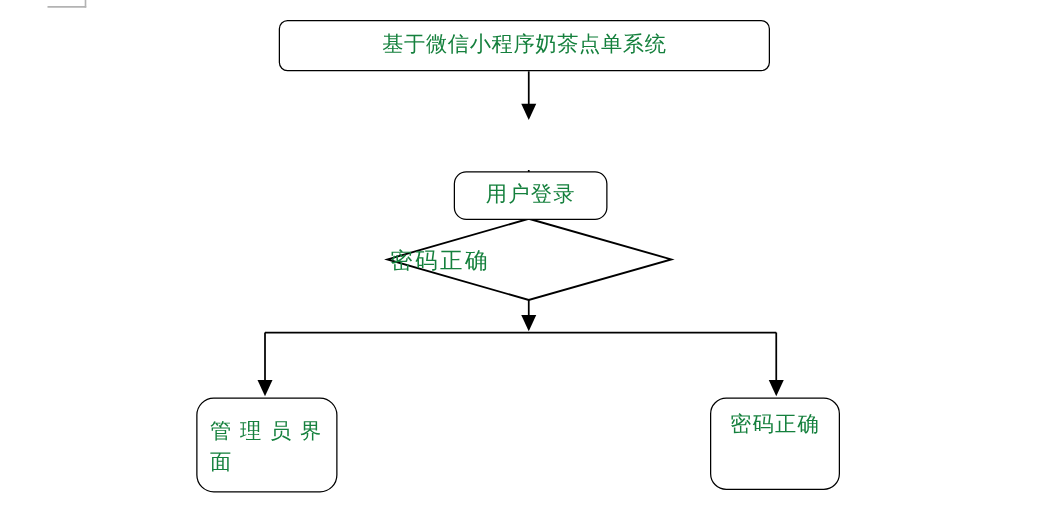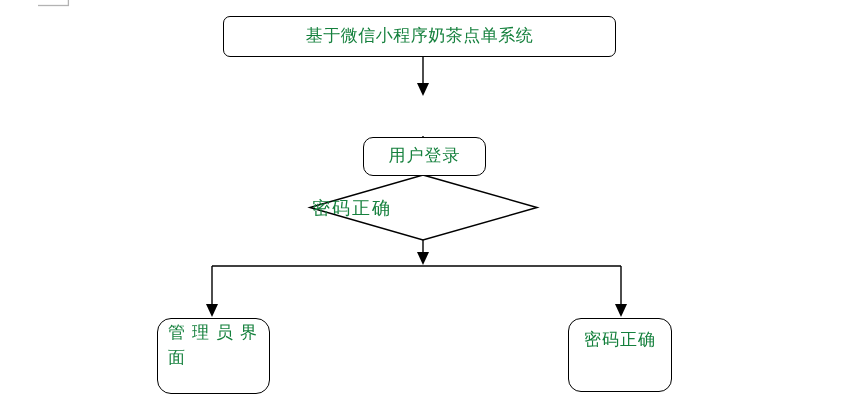--- a/index.html
+++ b/index.html
@@ -45,21 +45,21 @@
     left: 363px; top: 97px;
     width: 123px; height: 39px;
     border-radius: 10px;
     letter-spacing: 1px;
     margin-top: 40px;
   }
   .node-admin {
     left: 157px; top: 318px;
     width: 113px; height: 76px;
     border-radius: 14px;
-    padding: 1px 0 0 10px;
+    padding: 13px 0 0 10px;
     letter-spacing: 7px;
     line-height: 25px;
     font-family: Liberation Serif, serif;
   }
   .node-user {
     left: 568px; top: 318px;
     width: 104px; height: 74px;
     border-radius: 13px;
     padding-top: 9px;
     display: flex;

